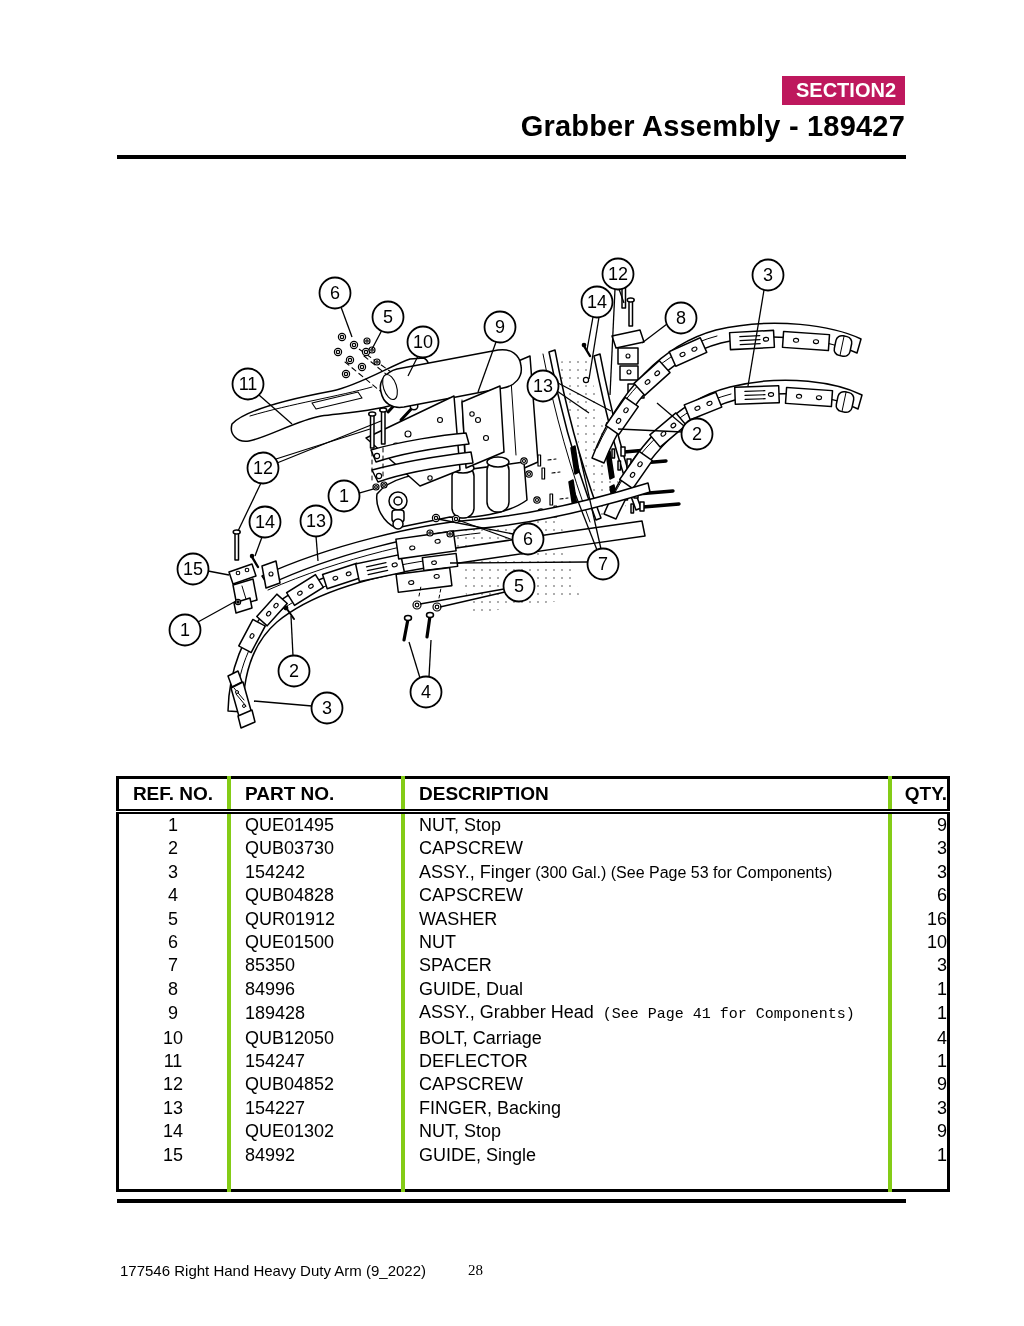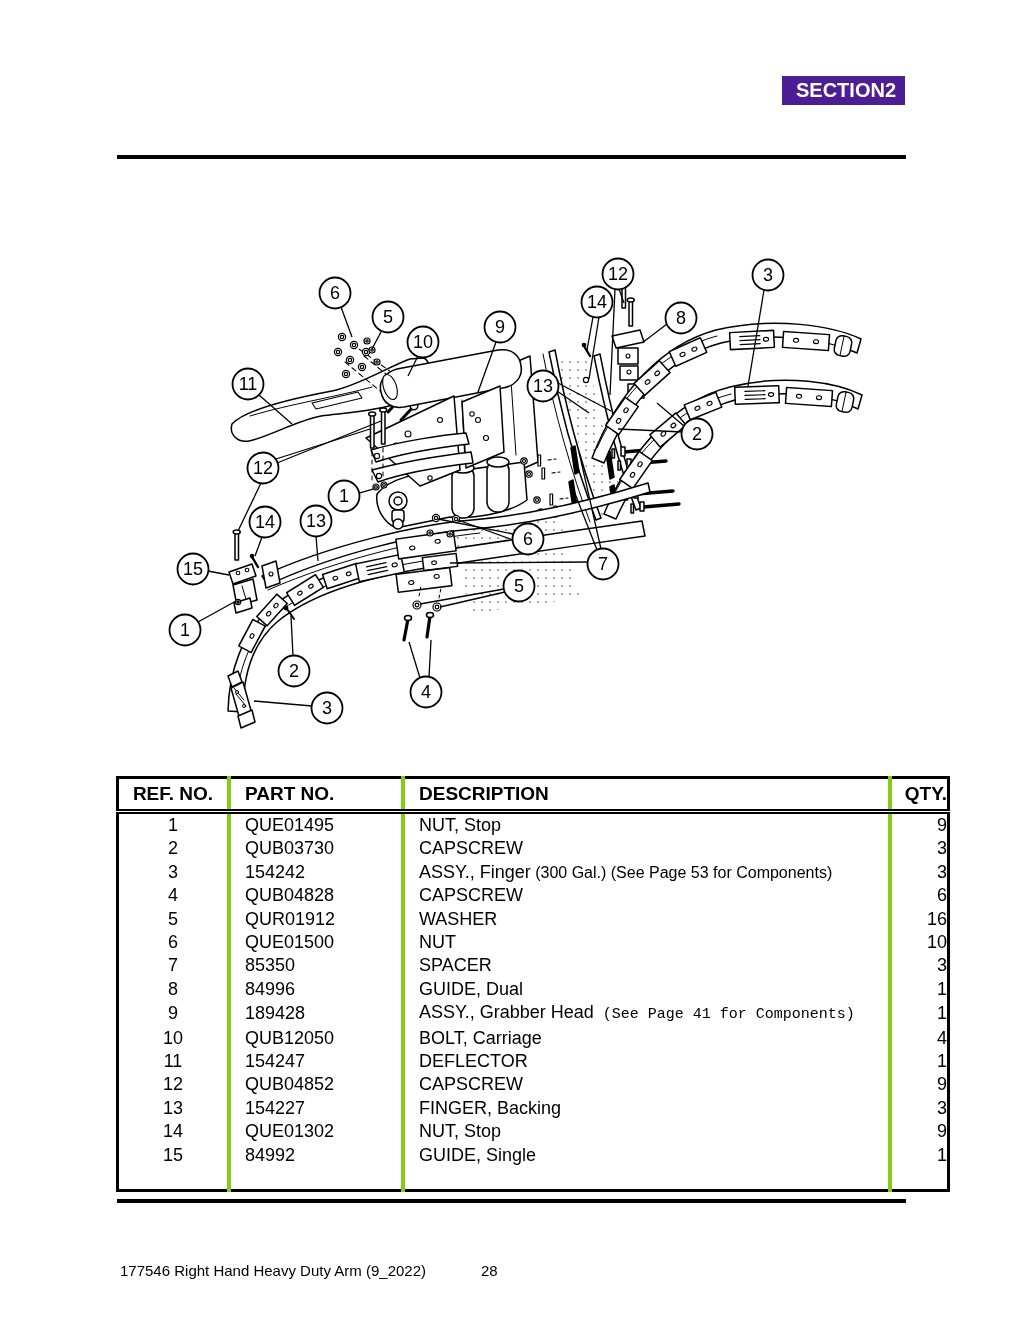--- a/index.html
+++ b/index.html
@@ -1,19 +1,19 @@
 <!DOCTYPE html>
 <html><head>
 <meta charset="utf-8">
 <style>
   html,body{margin:0;padding:0;background:#888;}
   .page{position:relative;width:1024px;height:1326px;background:#fff;margin:0 auto;
         font-family:"Liberation Sans",sans-serif;color:#000;overflow:hidden;}
   
-  .section-badge{position:absolute;left:782px;top:76px;width:123px;height:29px;background:#4c1d95;
+  .section-badge{position:absolute;left:782px;top:76px;width:123px;height:29px;background:#be185d;
     color:#fff;font-weight:bold;font-size:20px;display:flex;align-items:center;
     justify-content:space-between;padding:0 12px 0 14px;box-sizing:border-box;}
   .page-title{position:absolute;left:300px;top:110px;width:605px;text-align:right;
     font-size:29px;font-weight:bold;letter-spacing:.2px;}
   .title-rule{position:absolute;left:117px;top:155px;width:789px;height:4px;background:#000;}
   
   .diagram{position:absolute;left:0;top:230px;}
   .diagram svg text{font-family:"Liberation Sans",sans-serif;}
   
   .parts-table{position:absolute;left:116px;top:776px;border-collapse:collapse;table-layout:fixed;
@@ -26,32 +26,33 @@
   .c-ref{width:108px;text-align:center;}
   .c-part{width:156px;text-align:left;padding-left:14px !important;}
   .c-desc{width:469px;text-align:left;padding-left:14px !important;}
   .c-qty{width:55px;text-align:right;}
   .desc-note{font-size:16px;}
   .desc-note.wide{margin-left:0;font-size:15px;font-family:Liberation Mono, monospace;}
   tr.filler td{height:22px;}
   
   .bottom-rule{position:absolute;left:117px;top:1199px;width:789px;height:4px;background:#000;}
   .doc-footer{position:absolute;left:120px;top:1262px;font-size:15px;}
-  .page-number{position:absolute;left:481px;top:1262px;font-size:15px;}
+  .page-number{position:absolute;left:468px;top:1262px;font-size:15px;font-family:Liberation Serif, serif;}
 </style>
 </head>
 <body>
 
 <div class="page">
 
   <div class="section-badge">
     <span>SECTION</span>
     <span>2</span>
   </div>
 
+  <div class="page-title">Grabber Assembly - 189427</div>
   <div class="title-rule"></div>
 
   <div class="diagram">
     <svg width="1024" height="545" viewBox="0 230 1024 545">
       <defs>
         <pattern id="dots" patternUnits="userSpaceOnUse" width="8" height="8">
           <circle cx="2" cy="2" r="0.8" fill="#444"></circle>
         </pattern>
       </defs>
       <g fill="#fff" stroke="#000" stroke-width="1.5" stroke-linejoin="round" stroke-linecap="round">

